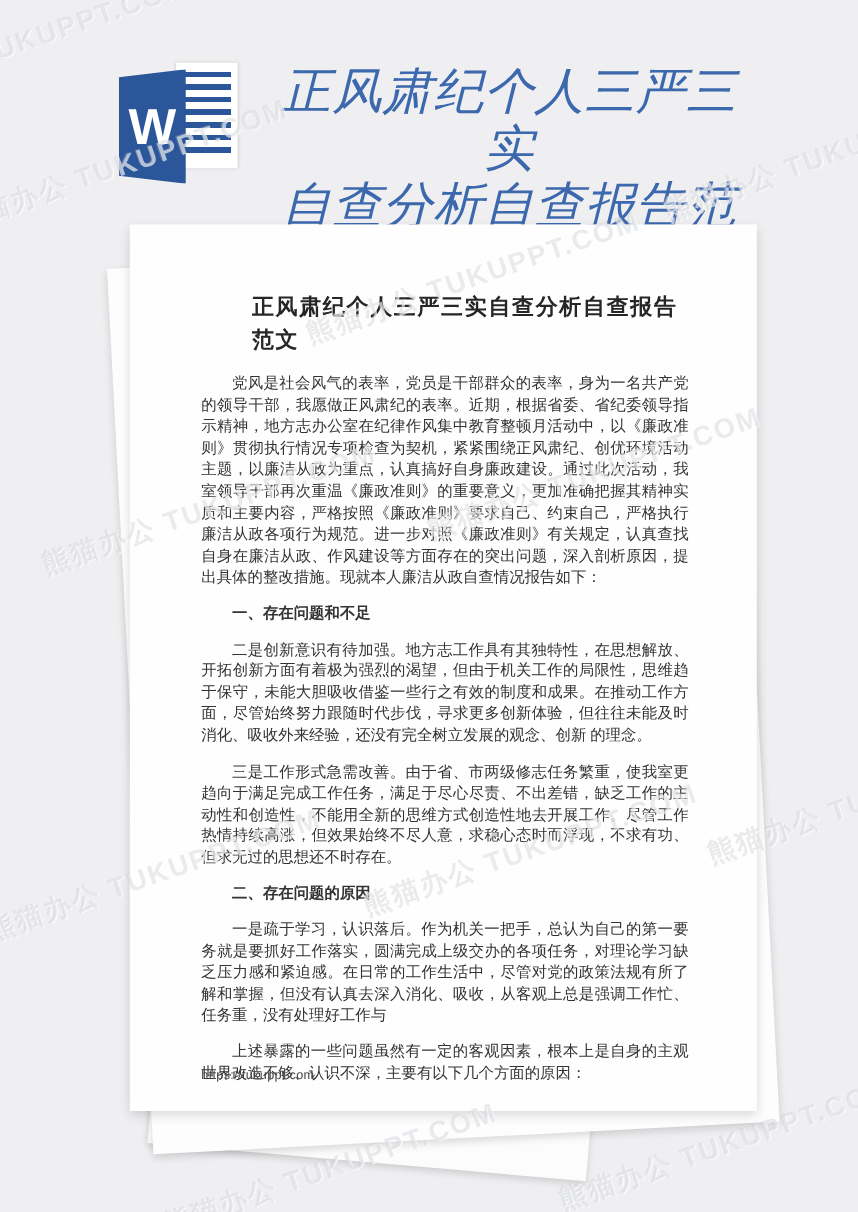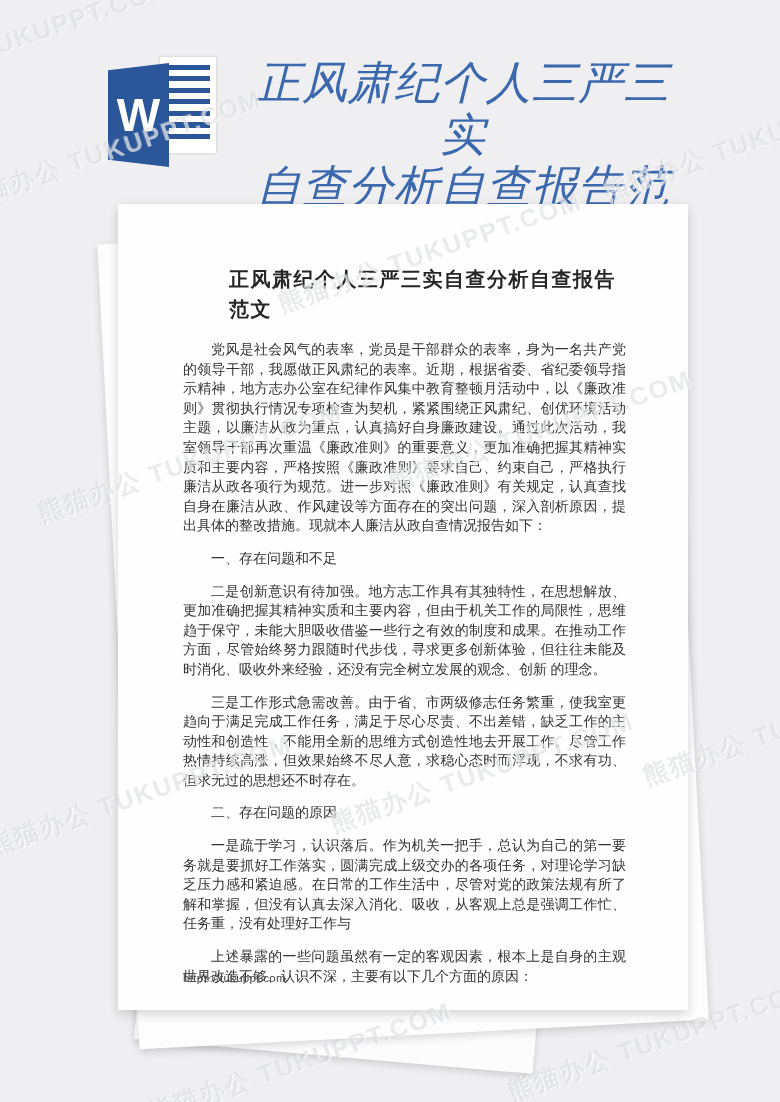--- a/index.html
+++ b/index.html
@@ -70,21 +70,21 @@
     line-height:30px;
     margin-left:46px;
   }
   .doc-body{
     margin-top:16px;
     font-family:"Liberation Serif","DejaVu Serif",serif;
     font-size:14px;line-height:19.6px;color:#333333;
     text-align:justify;
   }
   .doc-body p{margin:0 0 13px 0;text-indent:2em;}
-  .doc-body p.heading{font-weight:normal;}
+  .doc-body p.heading{font-weight:bold;}
   .doc-footer{
     position:absolute;left:65px;bottom:26px;
     font-size:11.5px;color:#454545;letter-spacing:0.3px;
     font-family:"Liberation Sans", sans-serif;
     margin-top:40px;
   }
 </style>
 </head>
 <body>
 
@@ -106,21 +106,21 @@
   </div>
 
   <div class="sheet-a"></div>
   <div class="sheet-b"></div>
 
   <div class="page">
     <div class="doc-title">正风肃纪个人三严三实自查分析自查报告范文</div>
     <div class="doc-body" id="doc-body">
         <p class="paragraph">党风是社会风气的表率，党员是干部群众的表率，身为一名共产党的领导干部，我愿做正风肃纪的表率。近期，根据省委、省纪委领导指示精神，地方志办公室在纪律作风集中教育整顿月活动中，以《廉政准则》贯彻执行情况专项检查为契机，紧紧围绕正风肃纪、创优环境活动主题，以廉洁从政为重点，认真搞好自身廉政建设。通过此次活动，我室领导干部再次重温《廉政准则》的重要意义，更加准确把握其精神实质和主要内容，严格按照《廉政准则》要求自己、约束自己，严格执行廉洁从政各项行为规范。进一步对照《廉政准则》有关规定，认真查找自身在廉洁从政、作风建设等方面存在的突出问题，深入剖析原因，提出具体的整改措施。现就本人廉洁从政自查情况报告如下：</p>
         <p class="heading">一、存在问题和不足</p>
-        <p class="paragraph">二是创新意识有待加强。地方志工作具有其独特性，在思想解放、更加准确把握其精神实质和主要内容，但由于机关工作的局限性，思维趋于保守，未能大胆吸收借鉴一些行之有效的制度和成果。在推动工作方面，尽管始终努力跟随时代步伐，寻求更多创新体验，但往往未能及时消化、吸收外来经验，还没有完全树立发展的观念、创新 的理念。</p>
+        <p class="paragraph">二是创新意识有待加强。地方志工作具有其独特性，在思想解放、开拓创新方面有着极为强烈的渴望，但由于机关工作的局限性，思维趋于保守，未能大胆吸收借鉴一些行之有效的制度和成果。在推动工作方面，尽管始终努力跟随时代步伐，寻求更多创新体验，但往往未能及时消化、吸收外来经验，还没有完全树立发展的观念、创新 的理念。</p>
         <p class="paragraph">三是工作形式急需改善。由于省、市两级修志任务繁重，使我室更趋向于满足完成工作任务，满足于尽心尽责、不出差错，缺乏工作的主动性和创造性，不能用全新的思维方式创造性地去开展工作。尽管工作热情持续高涨，但效果始终不尽人意，求稳心态时而浮现，不求有功、但求无过的思想还不时存在。</p>
         <p class="heading">二、存在问题的原因</p>
         <p class="paragraph">一是疏于学习，认识落后。作为机关一把手，总认为自己的第一要务就是要抓好工作落实，圆满完成上级交办的各项任务，对理论学习缺乏压力感和紧迫感。在日常的工作生活中，尽管对党的政策法规有所了解和掌握，但没有认真去深入消化、吸收，从客观上总是强调工作忙、任务重，没有处理好工作与</p>
         <p class="paragraph">上述暴露的一些问题虽然有一定的客观因素，根本上是自身的主观世界改造不够、认识不深，主要有以下几个方面的原因：</p>
       </div>
     <div class="doc-footer">https://tukuppt.com</div>
   </div>
 
   <div class="wm-layer" id="wm-layer">
       <span class="wm" style="left: 20px; top: 38px;">熊猫办公 TUKUPPT.COM</span>

